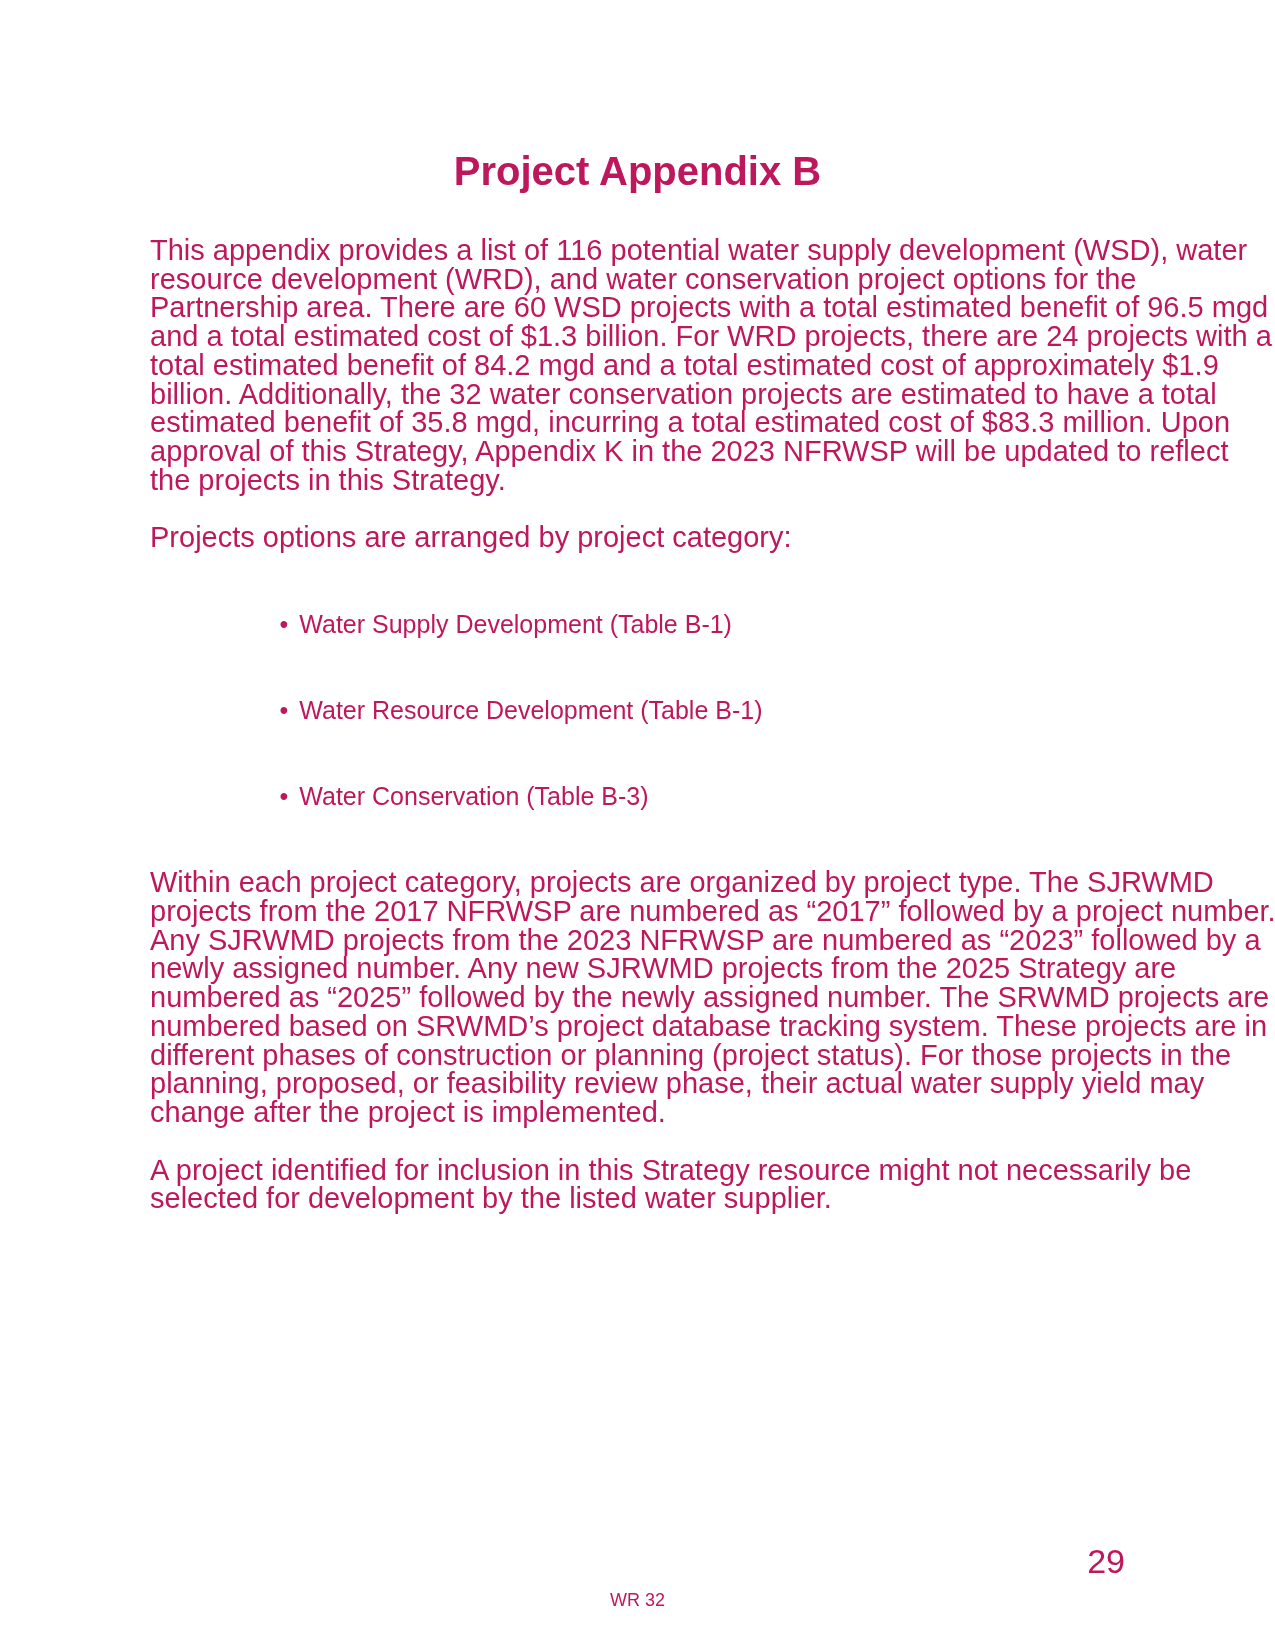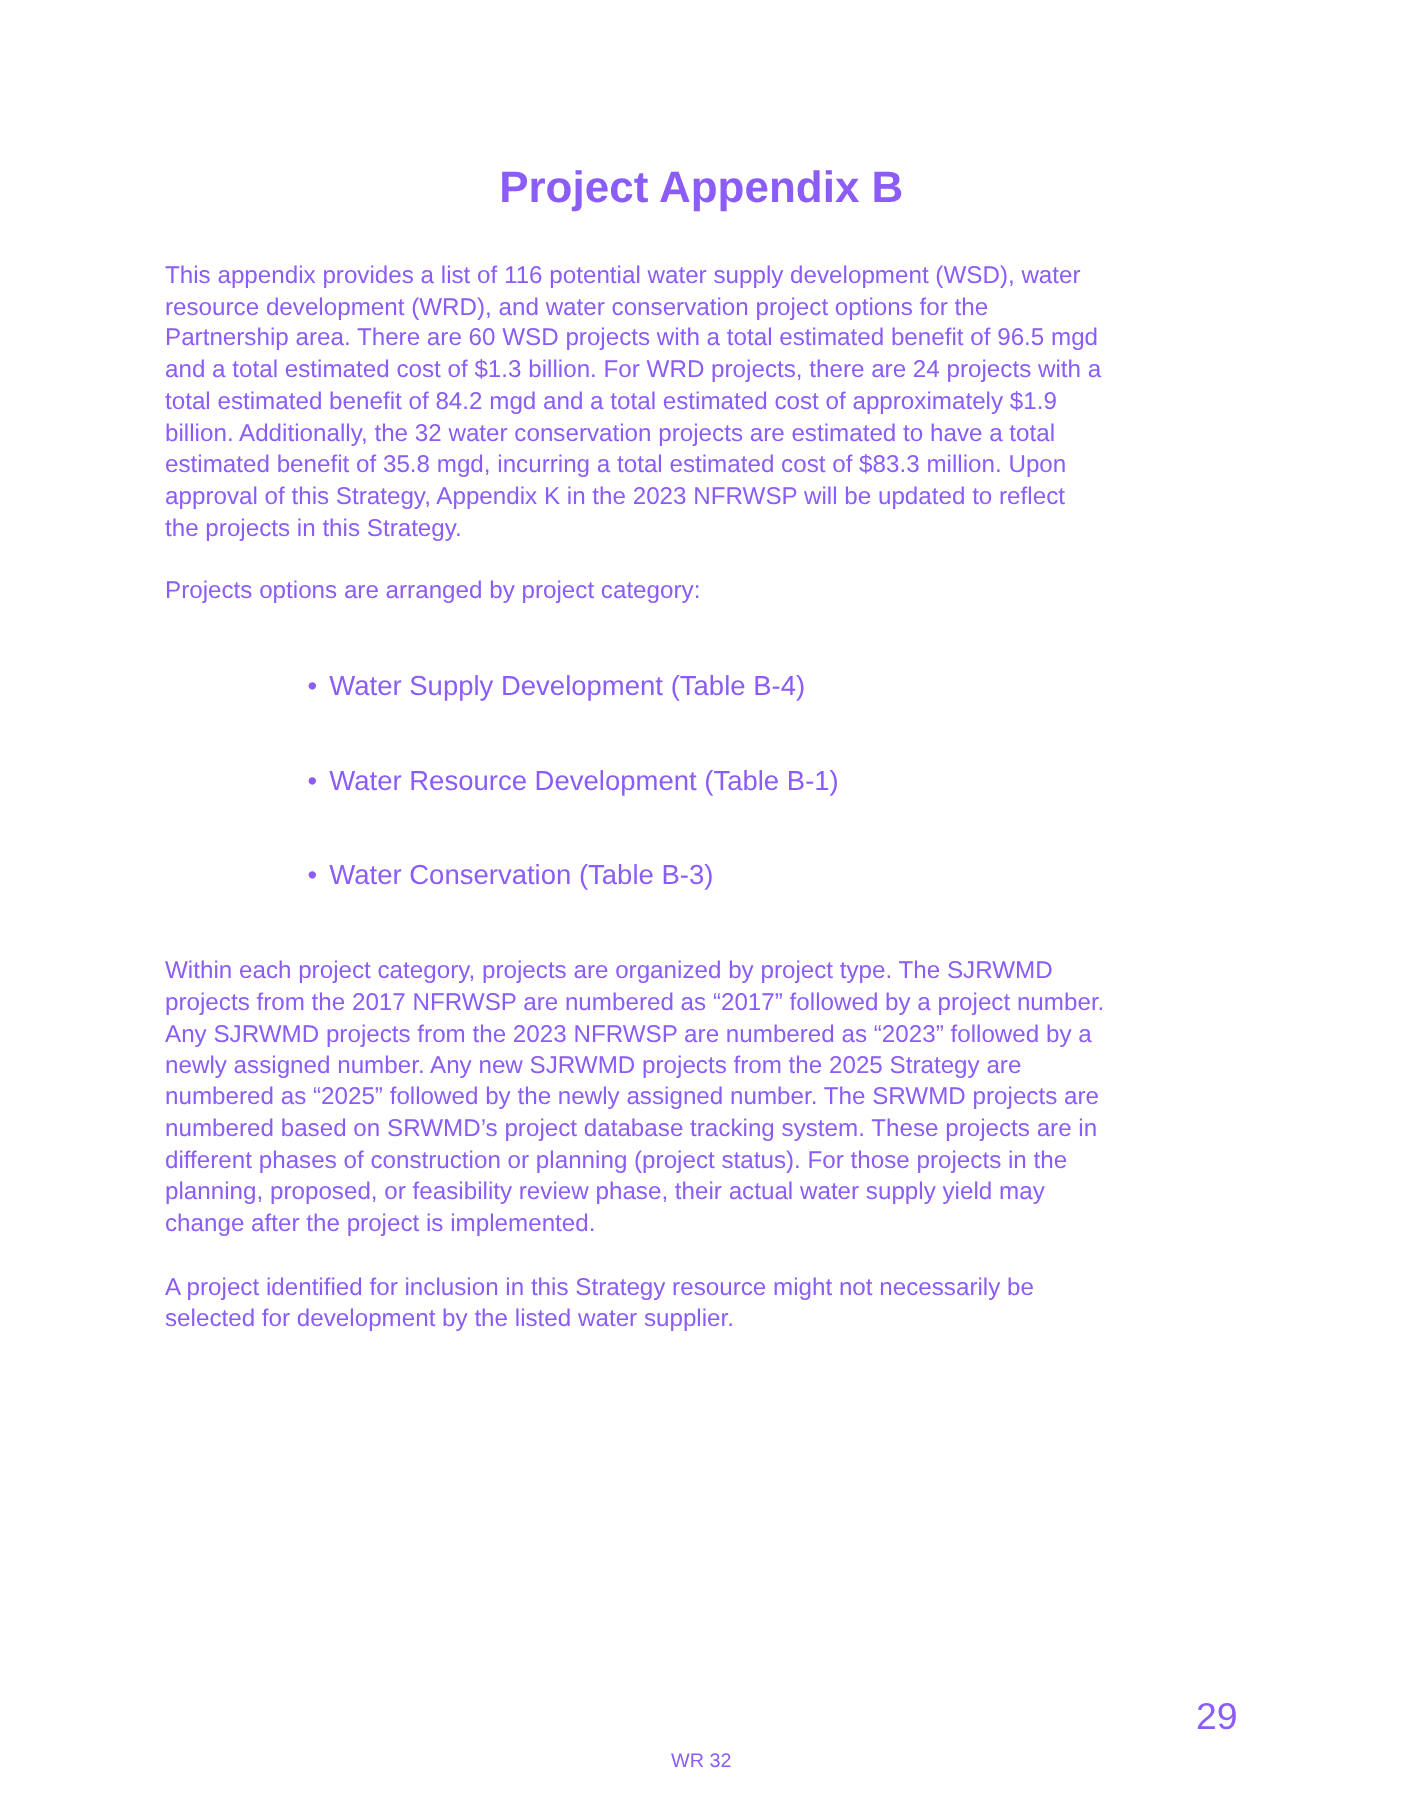--- a/index.html
+++ b/index.html
@@ -5,21 +5,21 @@
   html, body {
     margin: 0;
     padding: 0;
     background: #ffffff;
   }
   .page {
     position: relative;
     width: 1275px;
     height: 1650px;
     background: #ffffff;
-    color: #8b5cf6;
+    color: #be185d;
     font-family: "Liberation Sans", "DejaVu Sans", sans-serif;
     overflow: hidden;
   }
   
   .content {
     position: absolute;
     left: 150px;
     top: 0;
     width: 975px;
   }
@@ -34,21 +34,21 @@
   .doc-subtitle {
     margin: 32px 0 0 0;
     font-size: 37px;
     font-weight: normal;
     line-height: 44px;
     text-align: center;
     white-space: pre-line;
   }
   .para {
     margin: 29px 0 0 0;
-    font-size: 22px;
+    font-size: 29px;
     line-height: 28.7px;
     white-space: pre;          
     overflow: visible;
   }
   .para-first {
     margin-top: 42px;
   }
   .bullet-list {
     margin: 29px 0 0 0;
     padding: 0;
@@ -98,21 +98,21 @@
 total estimated benefit of 84.2 mgd and a total estimated cost of approximately $1.9
 billion. Additionally, the 32 water conservation projects are estimated to have a total
 estimated benefit of 35.8 mgd, incurring a total estimated cost of $83.3 million. Upon
 approval of this Strategy, Appendix K in the 2023 NFRWSP will be updated to reflect
 the projects in this Strategy.</div>
 
     <div class="para">Projects options are arranged by project category:</div>
 
     <ul class="bullet-list">
       <li>
-        <span class="bullet-glyph">•</span><span>Water Supply Development (Table B-4)</span>
+        <span class="bullet-glyph">•</span><span>Water Supply Development (Table B-1)</span>
       </li>
       <li>
         <span class="bullet-glyph">•</span><span>Water Resource Development (Table B-1)</span>
       </li>
       <li>
         <span class="bullet-glyph">•</span><span>Water Conservation (Table B-3)</span>
       </li>
     </ul>
 
     <div class="para">Within each project category, projects are organized by project type. The SJRWMD

